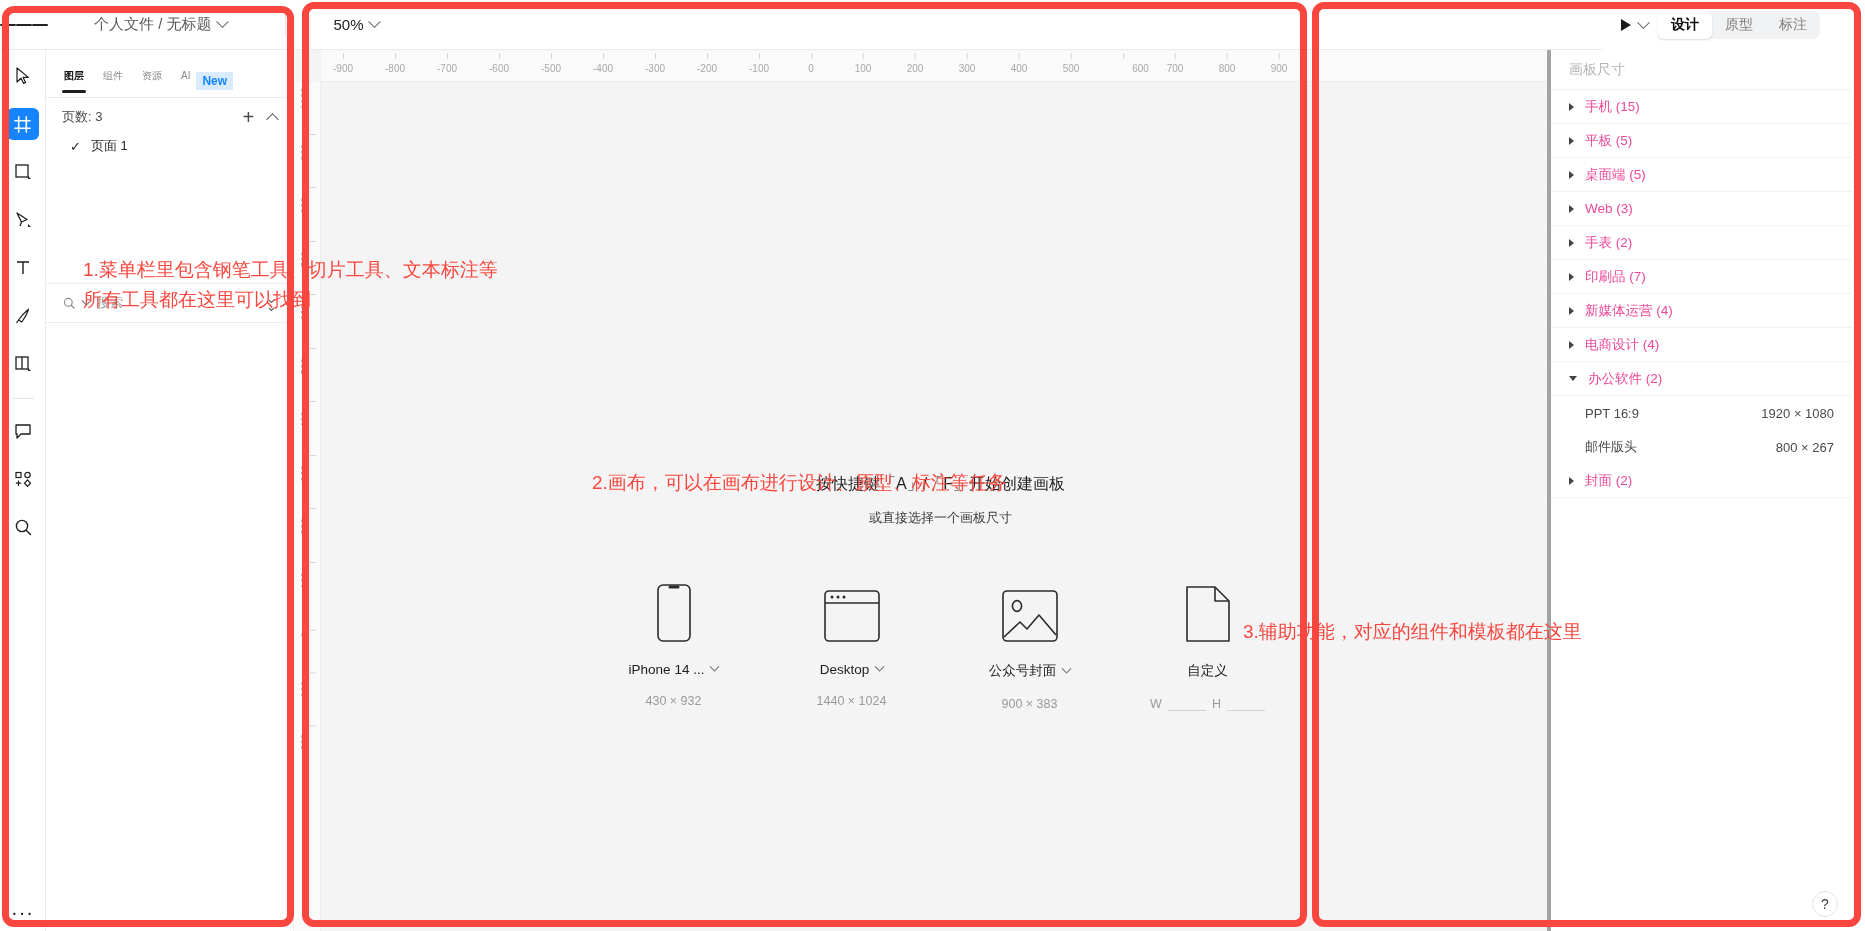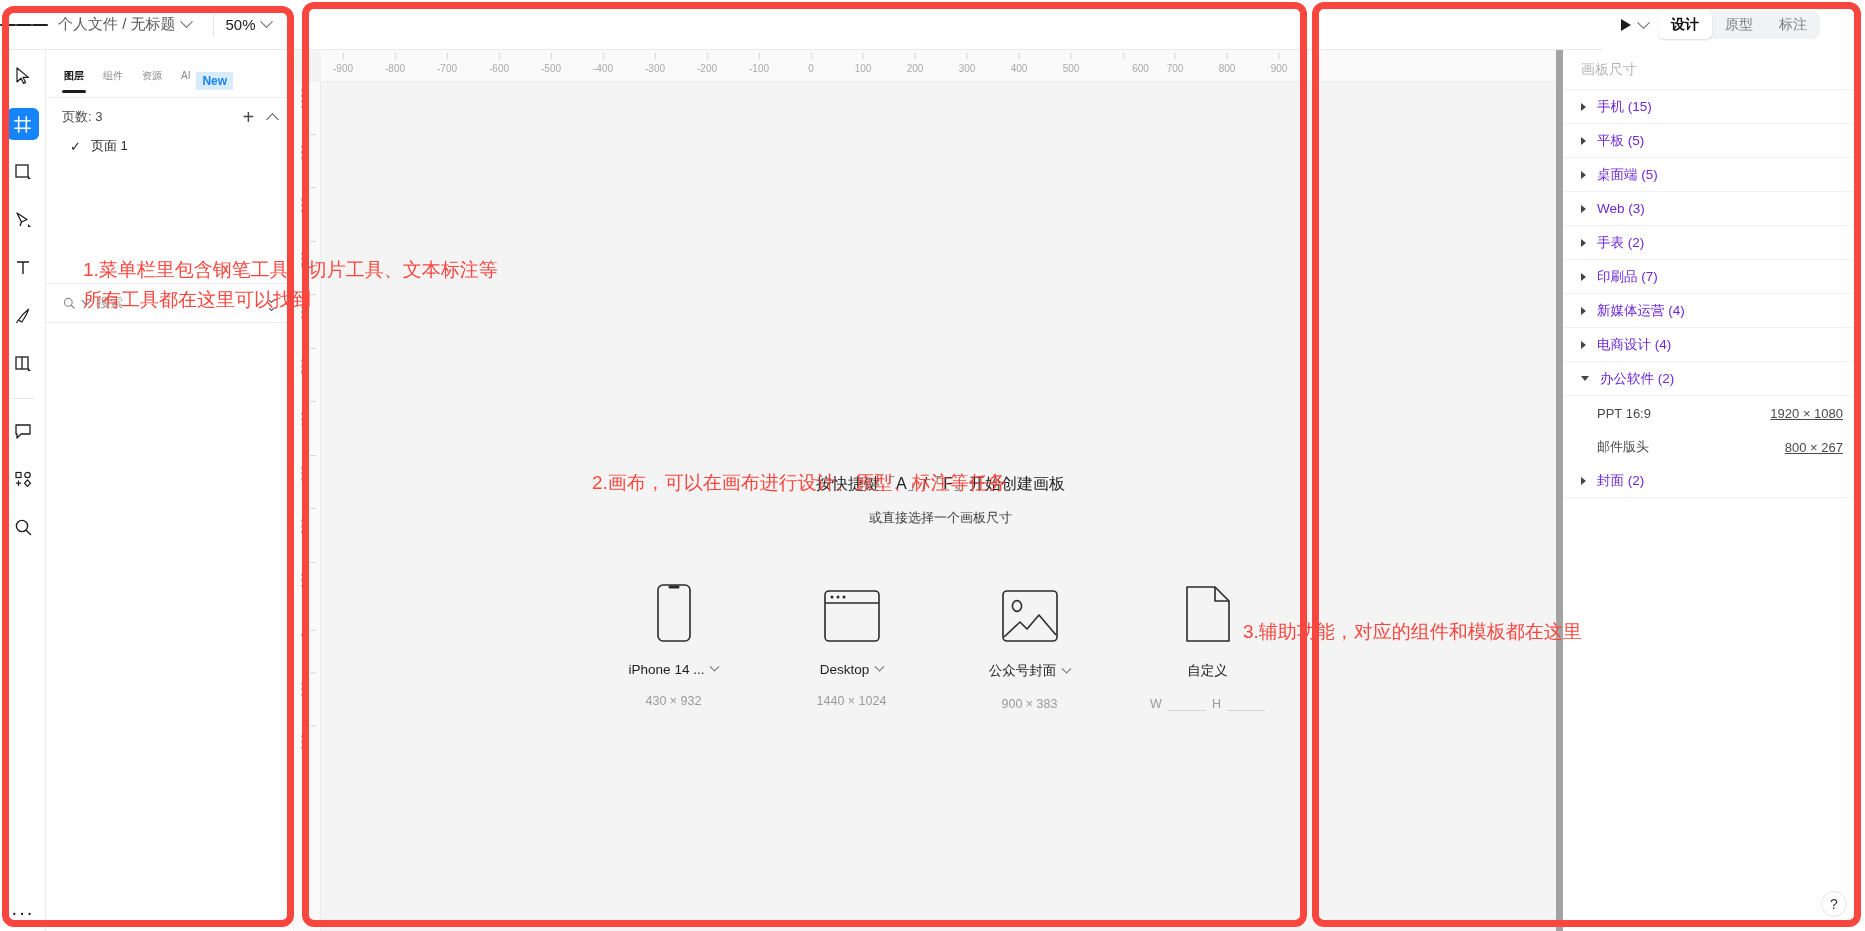--- a/index.html
+++ b/index.html
@@ -8,21 +8,21 @@
     font-family: "Liberation Sans", "DejaVu Sans", sans-serif;
     background: #ffffff;
     overflow: hidden;
   }
   #app { position: relative; width: 1865px; height: 931px; }
 
   
   .topbar {
     position: absolute; left: 0; top: 0; width: 1865px; height: 50px;
     background: #ffffff; display: flex; align-items: center;
-    border-bottom: 1px solid #eaeaea; z-index: 5;
+    border-bottom: 1px solid #eaeaea; z-index: 5; gap: 36px;
   }
   .hamburger { width: 48px; height: 50px; display:flex; align-items:center; justify-content:center; cursor:pointer; }
   .hamburger span { display:block; width:20px; height:2px; background:#222; margin:2.5px 0; border-radius:1px; }
   .file-crumb {
     display:flex; align-items:center; gap:6px; font-size:15px; color:#5a5a5a;
     padding: 0 10px; cursor:pointer; white-space:nowrap;
   }
   .divider-v { width:1px; height:22px; background:#e4e4e4; margin:0 12px; }
   .zoom-ctl { display:flex; align-items:center; gap:6px; font-size:15px; color:#222; cursor:pointer; }
   .caret-thin { display:inline-block; width:9px; height:9px; border-right:1.6px solid #6b6b6b; border-bottom:1.6px solid #6b6b6b; transform:rotate(45deg) translate(-2px,-2px); }
@@ -109,30 +109,30 @@
 
   .cards { position:absolute; left:0; right:0; top:498px; display:flex; justify-content:center; gap:78px; }
   .card { width:100px; display:flex; flex-direction:column; align-items:center; cursor:pointer;text-align:right; }
   .card-ico { height:62px; display:flex; align-items:flex-end; justify-content:center; margin-bottom:20px; }
   .card-label { font-size:13.5px; color:#1d1d1d; display:flex; align-items:center; gap:7px; white-space:nowrap;}
   .card-dim { font-size:12.5px; color:#9a9a9a; margin-top:17px; }
   .wh-row { display:flex; align-items:center; gap:6px; margin-top:17px; font-size:12.5px; color:#9a9a9a; }
   .wh-in { width:38px; border-bottom:1px solid #d3d3d3; height:14px; }
 
   
-  .rightpanel { position:absolute; right:4px; top:50px; width:305px; height:881px; background:#fff; border-left:7px solid #a3a3a3; z-index:3; }
+  .rightpanel { position:absolute; right:13px; top:50px; width:305px; height:881px; background:#fff; border-left:4px solid #a3a3a3; z-index:3; }
   .rp-title { height:40px; display:flex; align-items:center; padding:0 18px; font-size:14px; color:#b4b4b4; border-bottom:1px solid #f0f0f0; }
   .rp-row {
-    height:34px; display:flex; align-items:center; padding:0 18px; font-size:13.5px; color:#6d28d9;
+    height:34px; display:flex; align-items:center; padding:0 18px; font-size:13.5px; color:#ec4899;
     border-bottom:1px solid #f2f2f2; cursor:pointer;
   }
   .tri-right { width:0;height:0;border-left:5.5px solid #444;border-top:4px solid transparent;border-bottom:4px solid transparent; margin-right:11px; flex:none;}
   .tri-down { width:0;height:0;border-top:5.5px solid #444;border-left:4px solid transparent;border-right:4px solid transparent; margin-right:11px; flex:none;}
   .rp-sub { height:34px; display:flex; align-items:center; padding:0 18px 0 34px; font-size:13px; color:#4a4a4a; cursor:pointer; }
-  .rp-sub .dim { margin-left:auto; color:#4a4a4a;text-decoration:underline; }
+  .rp-sub .dim { margin-left:auto; color:#4a4a4a; }
   .help-btn {
     position:absolute; right:14px; bottom:14px; width:26px; height:26px; border-radius:50%;
     border:1px solid #e2e2e2; background:#fff; display:flex; align-items:center; justify-content:center;
     font-size:14px; color:#3a3a3a; cursor:pointer;
   }
 
   
   .redbox { position:absolute; border:7px solid #f9473f; border-radius:12px; pointer-events:none; z-index:8; }
   .annot { position:absolute; color:#f9473f; font-size:19px; line-height:30px; z-index:9; white-space:pre; }
 </style>

